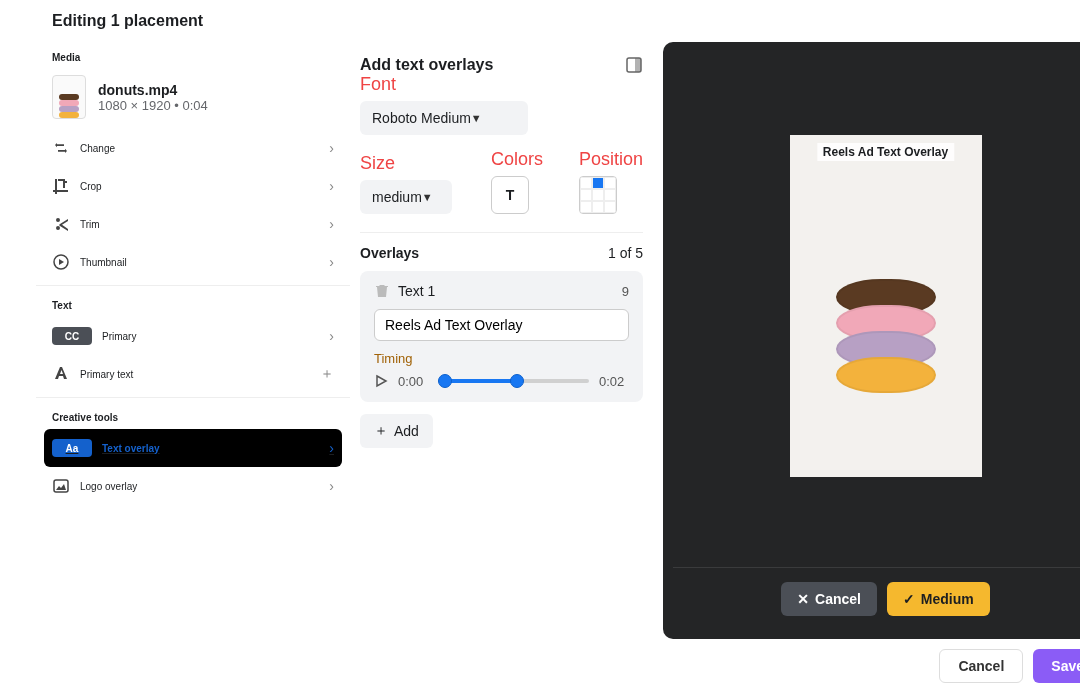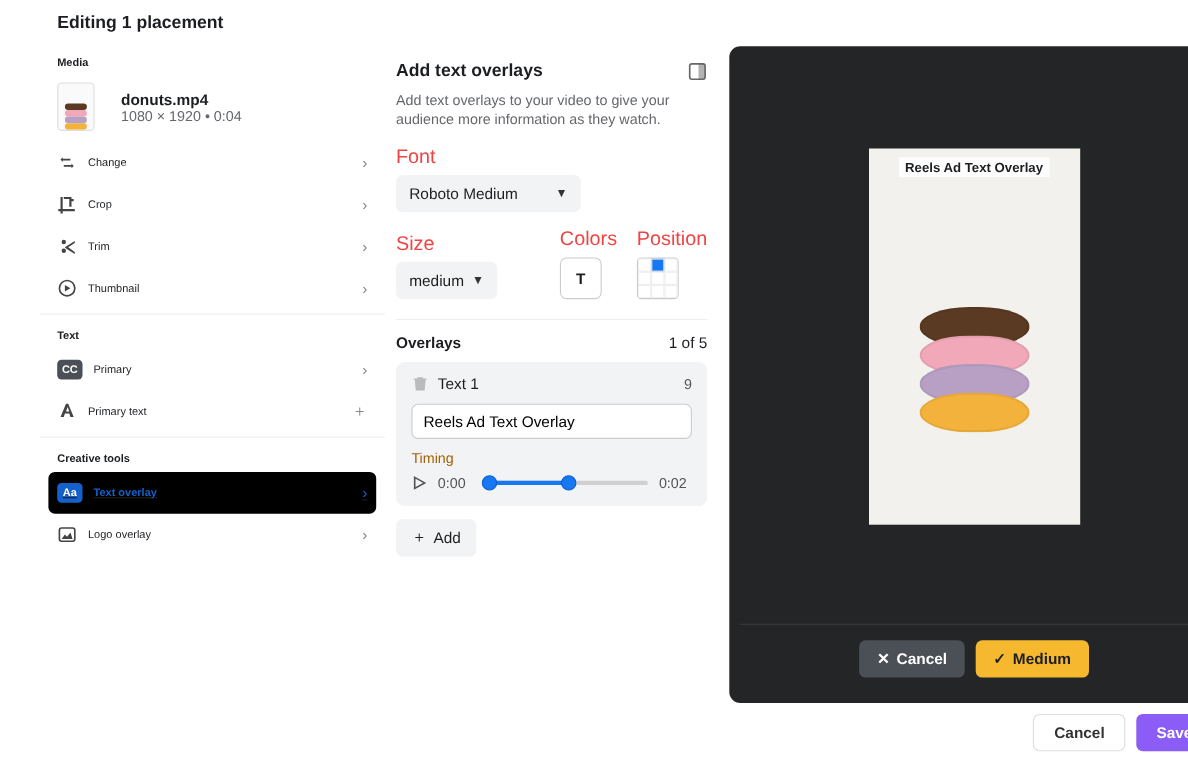--- a/index.html
+++ b/index.html
@@ -5,44 +5,44 @@
   * { box-sizing: border-box; }
   body { margin: 0; font-family: Helvetica, Arial, sans-serif; font-size: 14px; color: #1c1e21; background: #fff; }
   .modal { width: 1080px; height: 691px; display: flex; flex-direction: column; margin-left: 36px; }
   .header { display: flex; align-items: center; justify-content: space-between; padding: 12px 16px; height: 42px; }
   .header-title { font-size: 16px; font-weight: 700; }
   .close-x { font-size: 22px; font-weight: 300; cursor: pointer; color:#333; }
   .body { flex: 1; display: flex; min-height: 0; }
   .left { width: 314px; display: flex; flex-direction: column; }
   .left-inner { flex: 1; overflow: auto; }
   .section-title { font-size: 10px; font-weight: 700; padding: 10px 16px 6px; }
-  .media-row { display: flex; align-items: center; padding: 6px 16px 10px; gap: 24px; }
+  .media-row { display: flex; align-items: center; padding: 6px 16px 10px; gap: 12px; }
   .thumb { width: 34px; height: 44px; border:1px solid #ddd; border-radius:4px; background:#fafafa; display:flex; align-items:flex-end; justify-content:center; overflow:hidden; }
   .thumb-inner { display:flex; flex-direction:column; gap:0; }
   .donut { width: 20px; height: 6px; border-radius: 4px; }
   .media-name { font-size: 14px; font-weight: 600; }
   .media-meta { font-size: 13px; color: #65676b; }
   .list-item { display:flex; align-items:center; justify-content:space-between; padding:10px 16px; cursor:pointer; }
   .li-left { display:flex; align-items:center; gap:10px; }
   .li-icon { width:18px; height:18px; display:flex; align-items:center; justify-content:center; }
   .li-label { font-size: 10px; }
   .chev { color:#888; }
   .divider { height:1px; background:#eee; margin:4px 0; }
   .active-item { background:#000000; border-radius:6px; margin:0 8px; padding:10px 8px;text-decoration:underline; }
   .active-item .li-label { color:#1461cc; font-weight:600; }
   .active-item .chev { color:#1461cc; }
-  .badge { width:23px; height:18px; border-radius:4px; background:#4b4f56; display:flex; align-items:center; justify-content:center; }
+  .badge { width:40px; height:18px; border-radius:4px; background:#4b4f56; display:flex; align-items:center; justify-content:center; }
   .badge span { color:#fff; font-size:10px; font-weight:700; }
 
   .middle { width: 313px; padding: 14px 20px 14px 10px; display:flex; flex-direction:column; }
   .mid-head { display:flex; align-items:center; justify-content:space-between; }
   .mid-title { font-size: 16px; font-weight:700; }
   .mid-desc { font-size: 13px; color:#65676b; margin: 8px 0 14px; line-height:1.4; }
   .field-label { font-size: 18px; color:#ef4444; margin-bottom:6px; }
-  .select { width: 168px; height: 34px; background:#f2f3f5; border-radius:6px; display:flex; align-items:center; justify-content:space-between; padding:0 12px; cursor:pointer; }
+  .select { width: 168px; height: 34px; background:#f2f3f5; border-radius:6px; display:flex; align-items:center; padding:0 12px; cursor:pointer; }
   .select-small { width:92px; }
   .select .caret { font-size:11px; color:#333; }
   .row { display:flex; align-items:flex-end; justify-content:space-between; margin-top:14px; }
   .color-swatch { width:38px; height:38px; border:1px solid #ccc; border-radius:6px; display:flex; align-items:center; justify-content:center; cursor:pointer; font-weight:700; }
   .pos-grid { width:38px; height:38px; border:1px solid #ccc; border-radius:4px; display:grid; grid-template-columns:repeat(3,1fr); grid-template-rows:repeat(3,1fr); cursor:pointer; overflow:hidden; }
   .pos-cell { border:0.5px solid #eee; }
   .pos-active { background:#1877f2; }
   .sub-divider { height:1px; background:#eee; margin:18px 0 12px; }
   .overlays-head { display:flex; justify-content:space-between; align-items:center; font-size:14px; }
   .ov-card { background:#f2f3f5; border-radius:8px; padding:12px 14px; margin-top:10px; }
@@ -217,37 +217,36 @@
     <div class="middle">
       <div class="mid-head">
         <div class="mid-title">Add text overlays</div>
         <span style="cursor:pointer;color:#666">
           <svg width="18" height="18" viewBox="0 0 18 18">
               <rect x="2" y="2" width="14" height="14" rx="2" fill="none" stroke="#666" stroke-width="1.5"></rect>
               <rect x="10" y="2" width="6" height="14" fill="#666" opacity="0.5"></rect>
             </svg>
         </span>
       </div>
-      <div class="mid-desc">Add text overlays to your video to give your audience more information as they watch.</div>
 
       <div class="field-label">Font</div>
       <div class="select">
         <span>Roboto Medium</span>
         <span class="caret">▼</span>
       </div>
 
       <div class="row">
         <div>
           <div class="field-label">Size</div>
           <div class="select select-small">
             <span>medium</span>
             <span class="caret">▼</span>
           </div>
         </div>
-        <div style="display:flex; gap:18px;">
+        <div style="display:flex; gap:36px;">
           <div>
             <div class="field-label">Colors</div>
             <div class="color-swatch">T</div>
           </div>
           <div>
             <div class="field-label">Position</div>
             <div class="pos-grid">
               <div class="pos-cell"></div>
                 <div class="pos-cell pos-active"></div>
                 <div class="pos-cell"></div>

